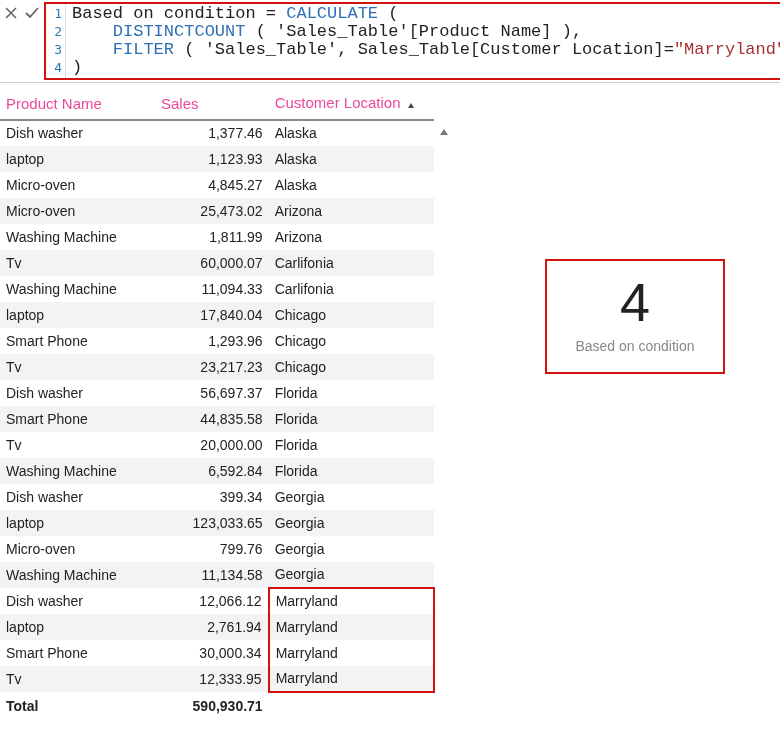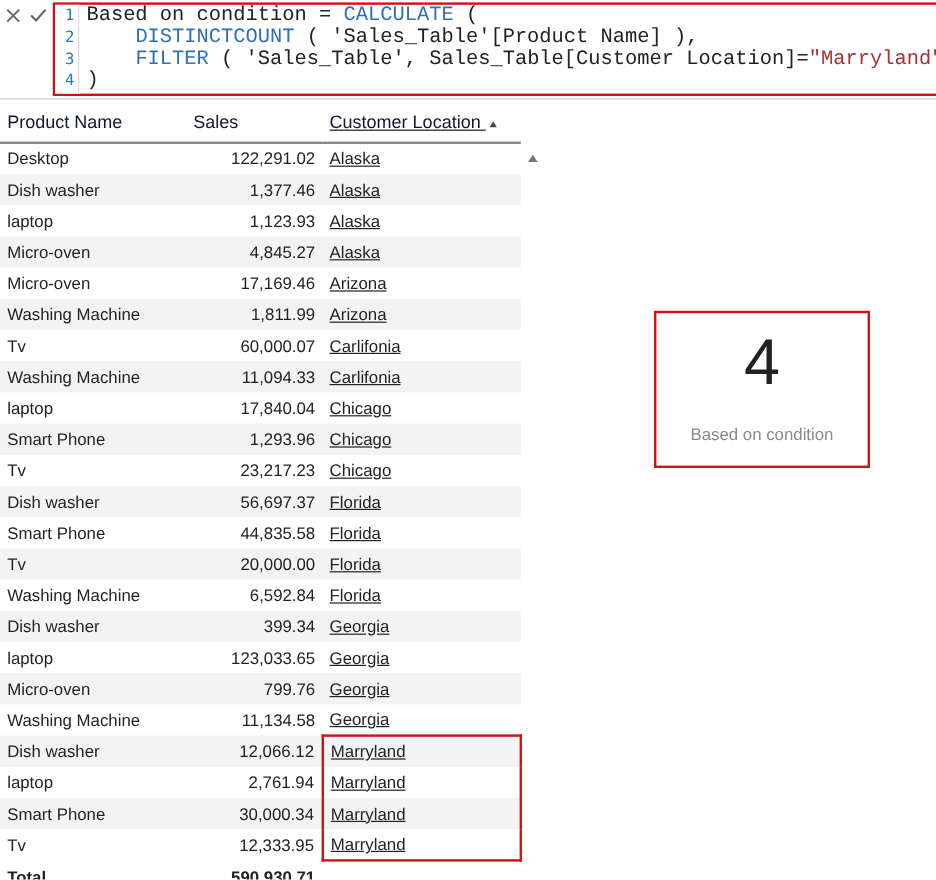--- a/index.html
+++ b/index.html
@@ -65,21 +65,21 @@
       position: relative;
     }
     .tbl {
       width: 100%;
       border-collapse: collapse;
       font-size: 14px;
     }
     .tbl th {
       text-align: left;
       font-weight: 400;
-      color: #0f172a;
+      color: #ec4899;
       padding: 5px 6px 6px 6px;
       border-bottom: 2px solid #888;
       background: #fff;
       font-size: 15px;
     }
     .tbl th .sort {
       display: inline-block;
       vertical-align: middle;
       margin-left: 2px;
     }
@@ -87,21 +87,21 @@
       padding: 4px 6px;
       height: 26px;
       vertical-align: middle;
       color: #222;
     }
     .tbl tbody tr:nth-child(even) td {
       background: #f3f3f3;
     }
     .col-product { width: 150px; }
     .col-sales { text-align: right; width: 110px; padding-right: 8px;}
-    .col-loc { width: 160px; padding-left: 6px; text-decoration: underline;}
+    .col-loc { width: 160px; padding-left: 6px;}
     .total-row td {
       font-weight: 700;
       background: #fff !important;
       padding-top: 6px;
     }
     .hi-loc {
       border-left: 2px solid #d41111;
       border-right: 2px solid #d41111;
       margin-left: 12px;
     }
@@ -143,21 +143,21 @@
     }
     .card-value {
       font-size: 54px;
       font-weight: 400;
       color: #222;
       line-height: 1.1;
     }
     .card-label {
       color: #888;
       font-size: 14px;
-      margin-top: 22px;
+      margin-top: 6px;
     }
   </style>
 </head>
 <body>
 
 <div class="topbar">
   <div class="action-icons">
     <span>
       <svg width="14" height="14" viewBox="0 0 14 14">
           <path d="M2 2 L12 12 M12 2 L2 12" stroke="#666" stroke-width="1.6" fill="none"></path>
@@ -194,42 +194,37 @@
             <span class="sort">
               <svg width="8" height="8" viewBox="0 0 8 8">
                   <path d="M4 1 L7 6 L1 6 Z" fill="#444"></path>
                 </svg>
             </span>
           </th>
         </tr>
       </thead>
       <tbody id="tbody">
           <tr>
-            <td class="col-product">Desktop</td>
-            <td class="col-sales">122,291.02</td>
-            <td class="col-loc">Alaska</td>
-          </tr>
-          <tr>
             <td class="col-product">Dish washer</td>
             <td class="col-sales">1,377.46</td>
             <td class="col-loc">Alaska</td>
           </tr>
           <tr>
             <td class="col-product">laptop</td>
             <td class="col-sales">1,123.93</td>
             <td class="col-loc">Alaska</td>
           </tr>
           <tr>
             <td class="col-product">Micro-oven</td>
             <td class="col-sales">4,845.27</td>
             <td class="col-loc">Alaska</td>
           </tr>
           <tr>
             <td class="col-product">Micro-oven</td>
-            <td class="col-sales">17,169.46</td>
+            <td class="col-sales">25,473.02</td>
             <td class="col-loc">Arizona</td>
           </tr>
           <tr>
             <td class="col-product">Washing Machine</td>
             <td class="col-sales">1,811.99</td>
             <td class="col-loc">Arizona</td>
           </tr>
           <tr>
             <td class="col-product">Tv</td>
             <td class="col-sales">60,000.07</td>

